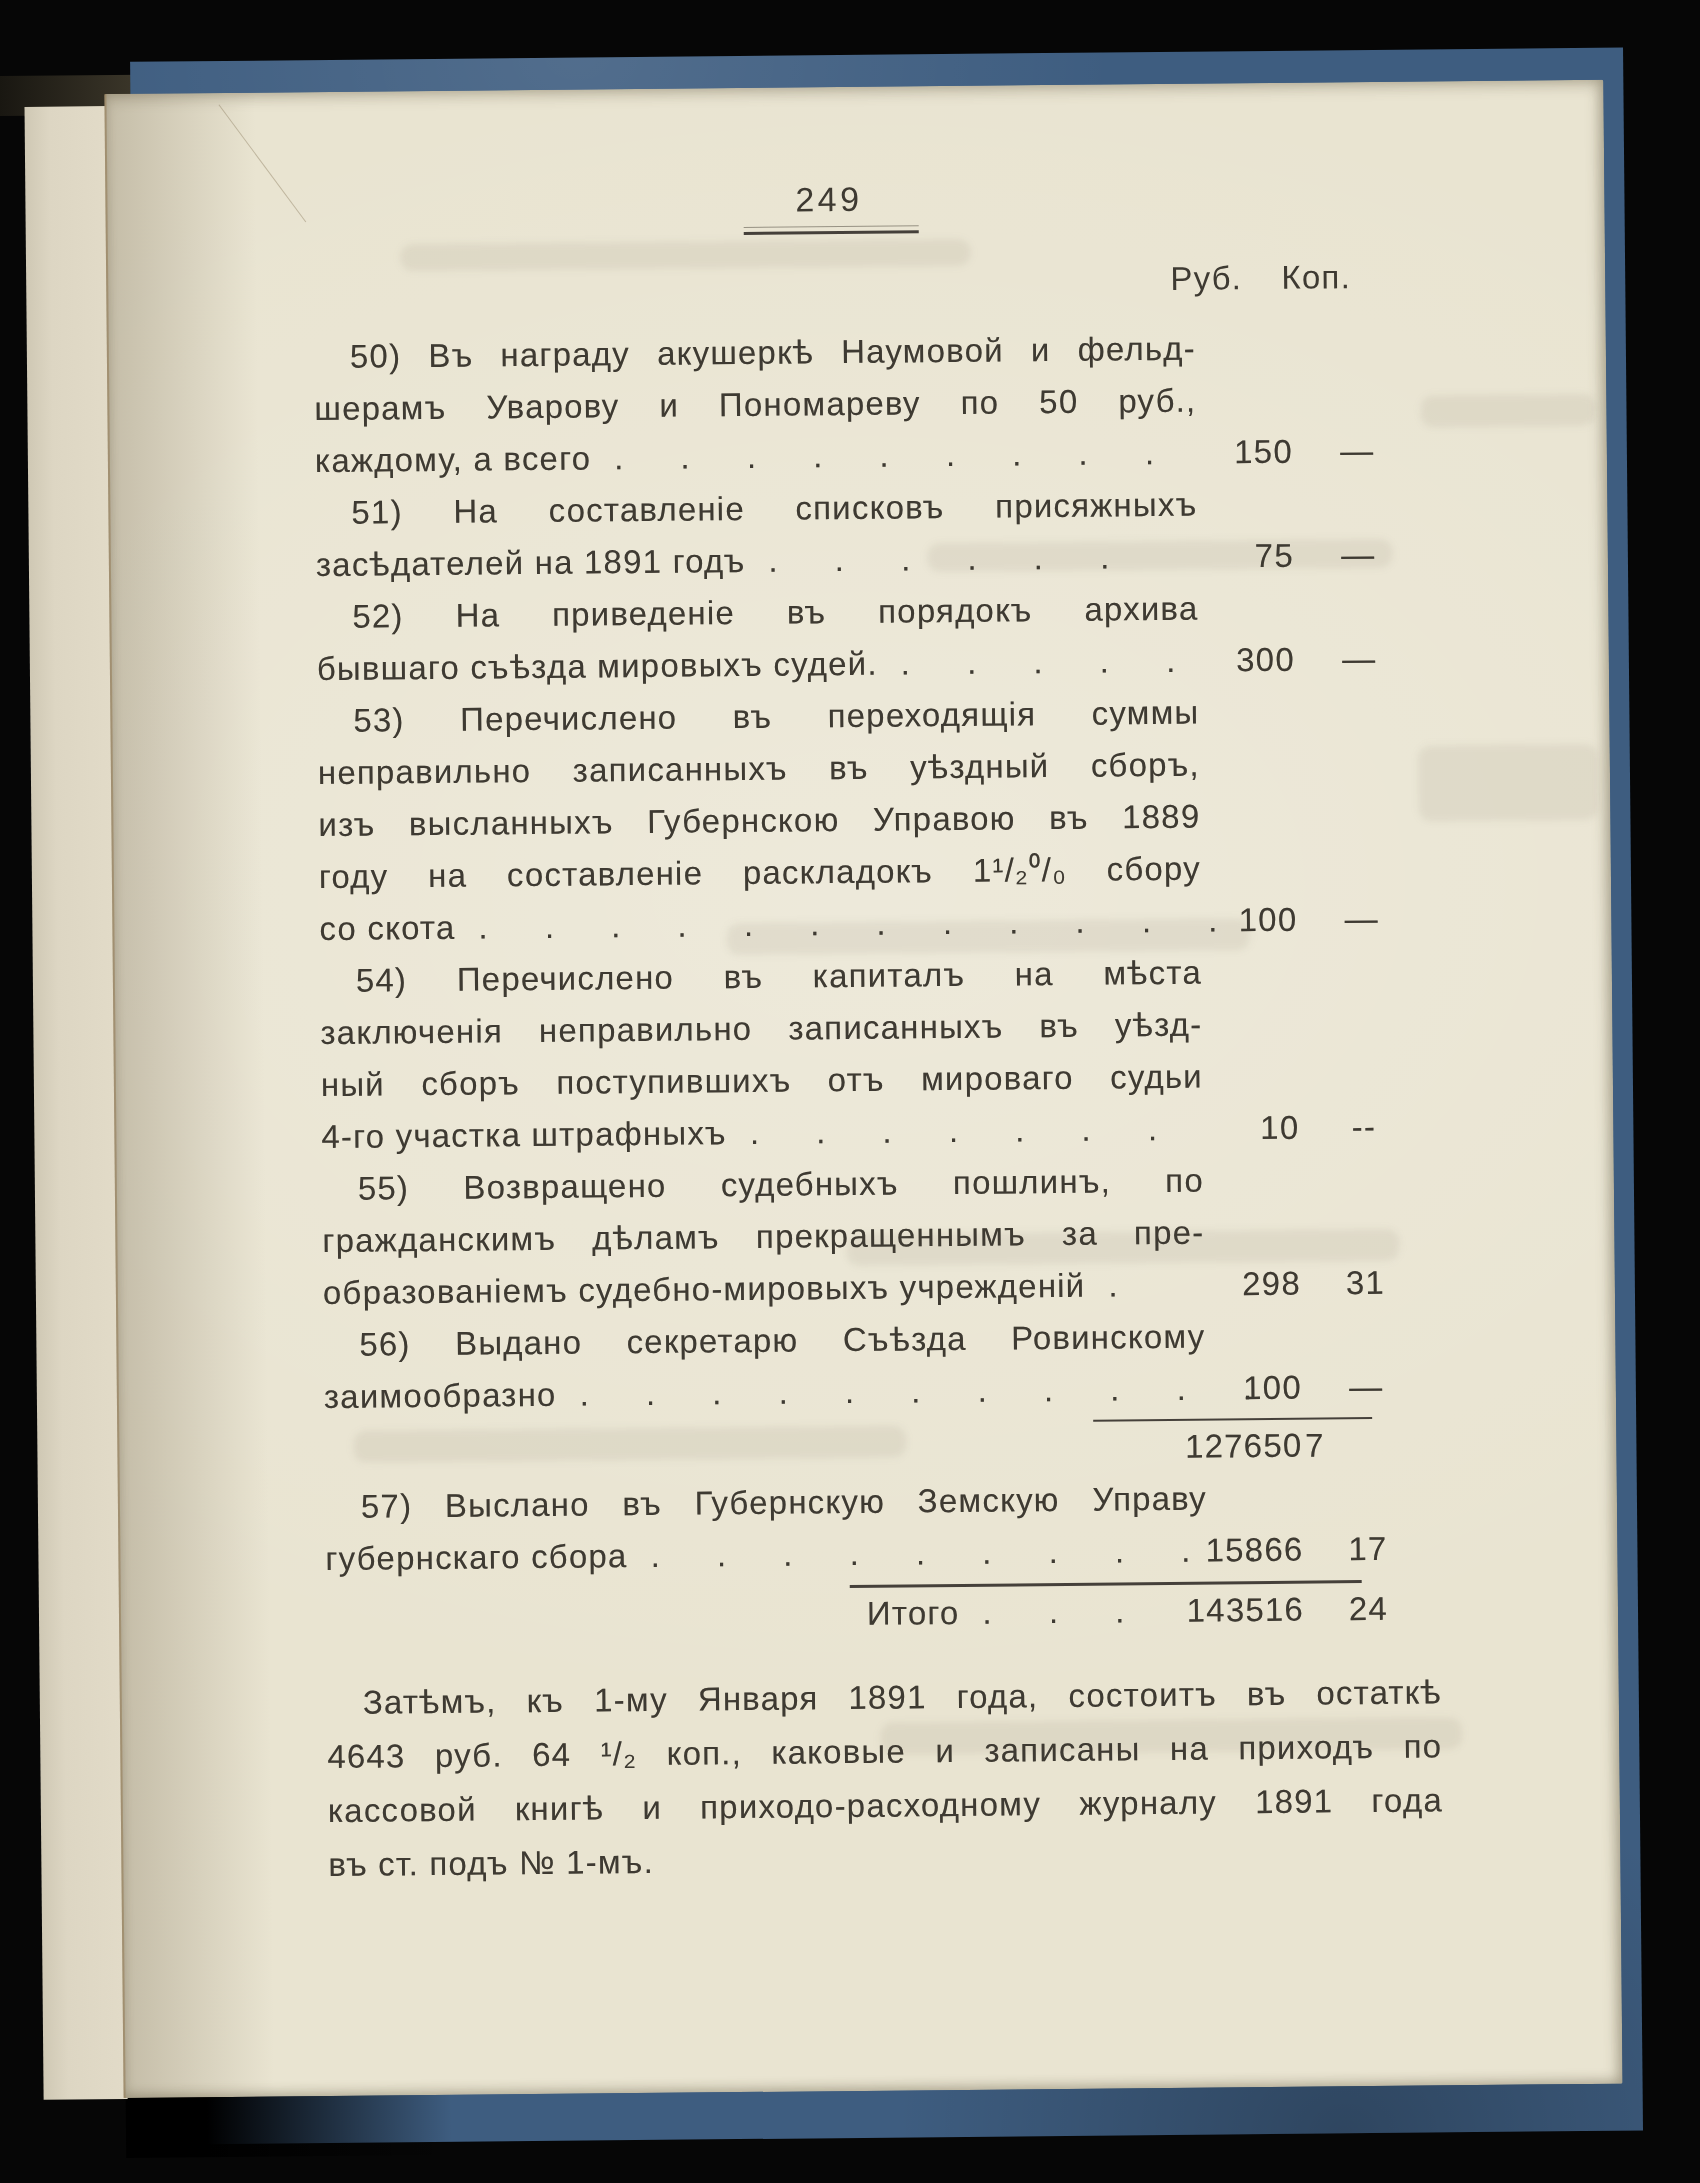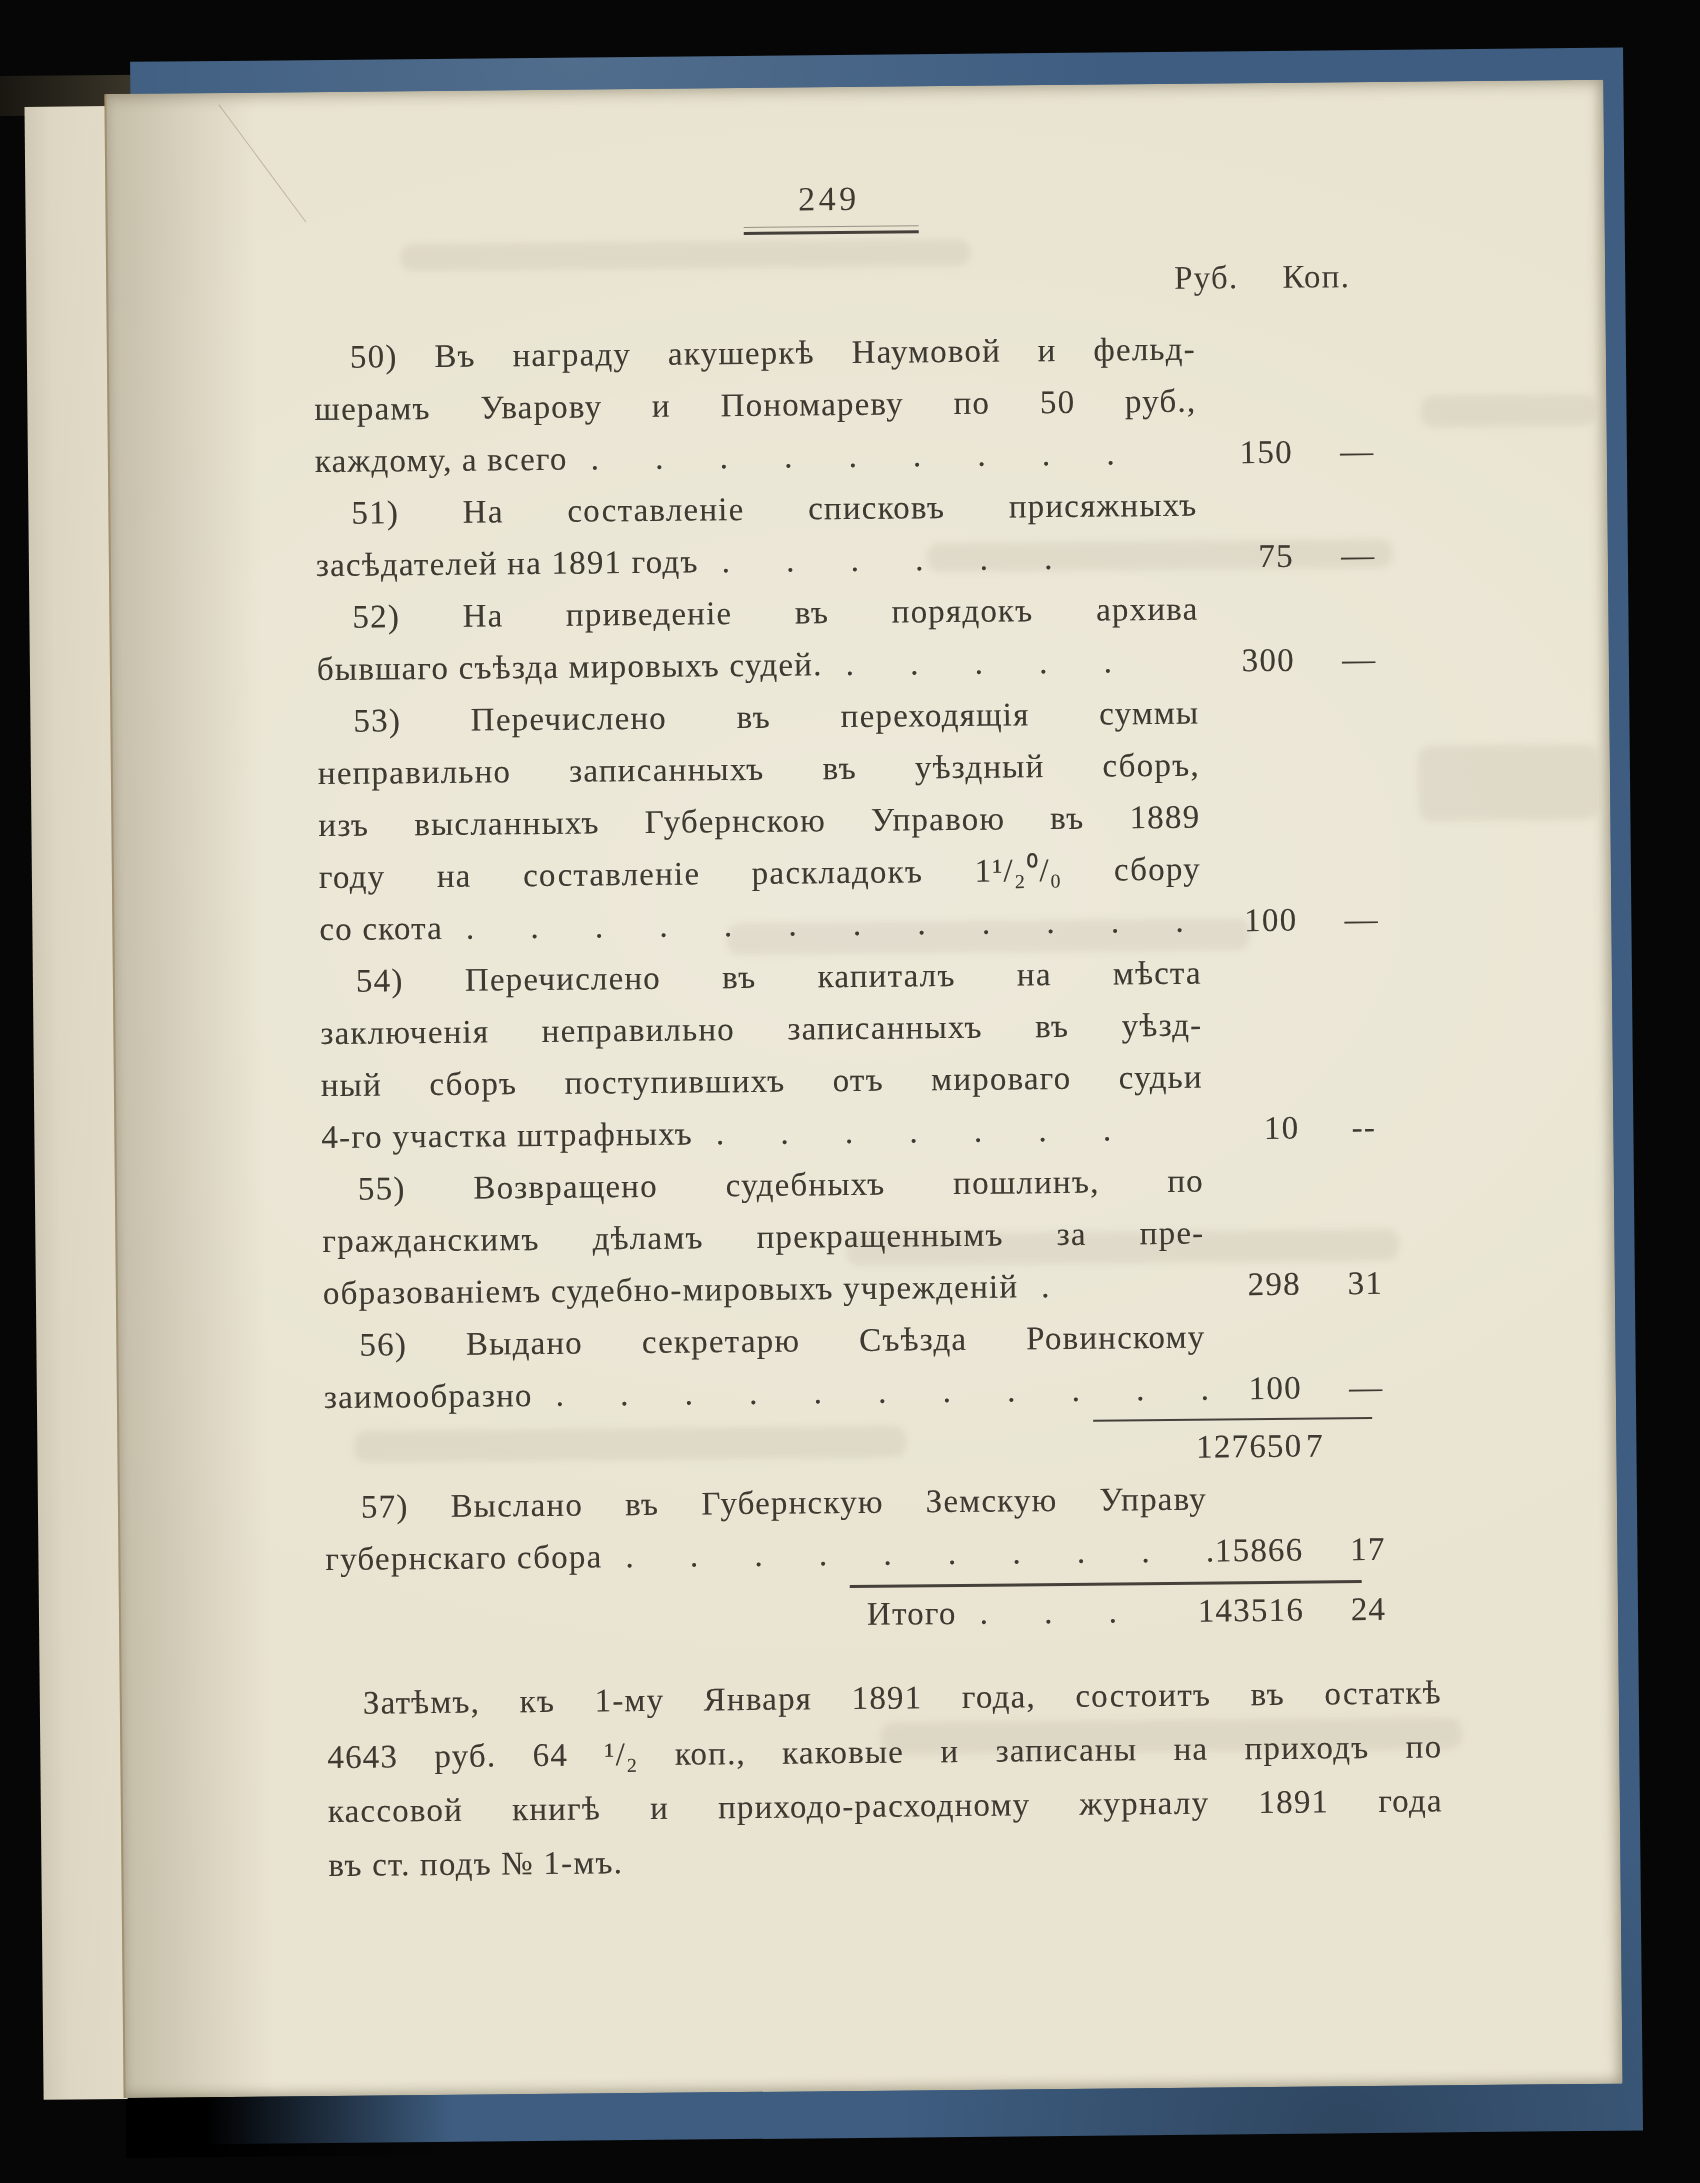--- a/index.html
+++ b/index.html
@@ -1,17 +1,17 @@
 <!DOCTYPE html>
 <html style="font-size:9.3px"><head>
 <meta charset="utf-8">
 <style>
   html,body{margin:0;padding:0;background:#060606;}
   .stage{position:relative;width:1676px;height:2183px;overflow:hidden;
-         font-family:Liberation Serif, serif;}
+         font-family:Liberation Sans, sans-serif;}
   .book{position:absolute;inset:0;transform:rotate(-0.55deg);transform-origin:850px 1092px;}
   
   .cover{position:absolute;left:140px;top:55px;width:1493px;height:2083px;
          background:
            radial-gradient(60% 30% at 30% 0%, rgba(255,255,255,.10), rgba(0,0,0,0) 60%),
            radial-gradient(50% 30% at 80% 100%, rgba(0,0,0,.25), rgba(0,0,0,0) 60%),
            #3e5d80;}
   .cover-dark-bl{position:absolute;left:116px;top:2081px;width:326px;height:70px;
          background:linear-gradient(to right, #000 25%, rgba(0,0,0,0));}
   

